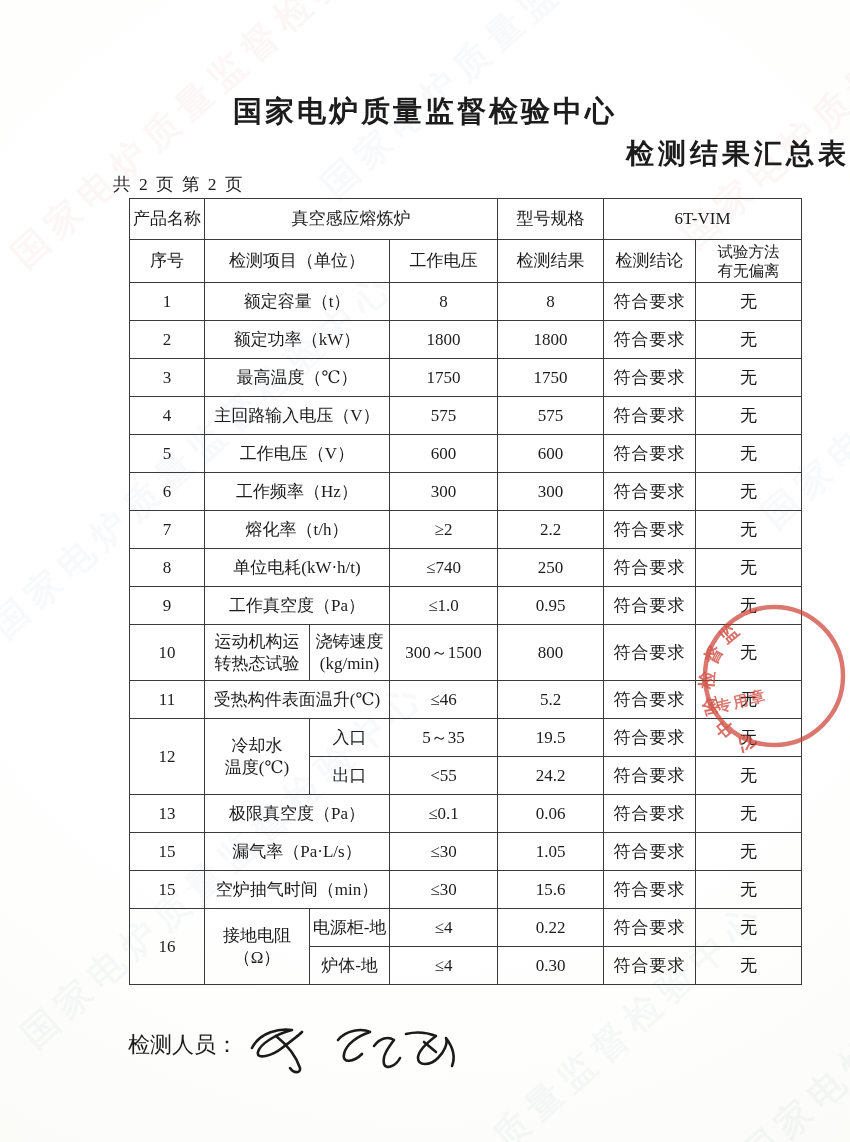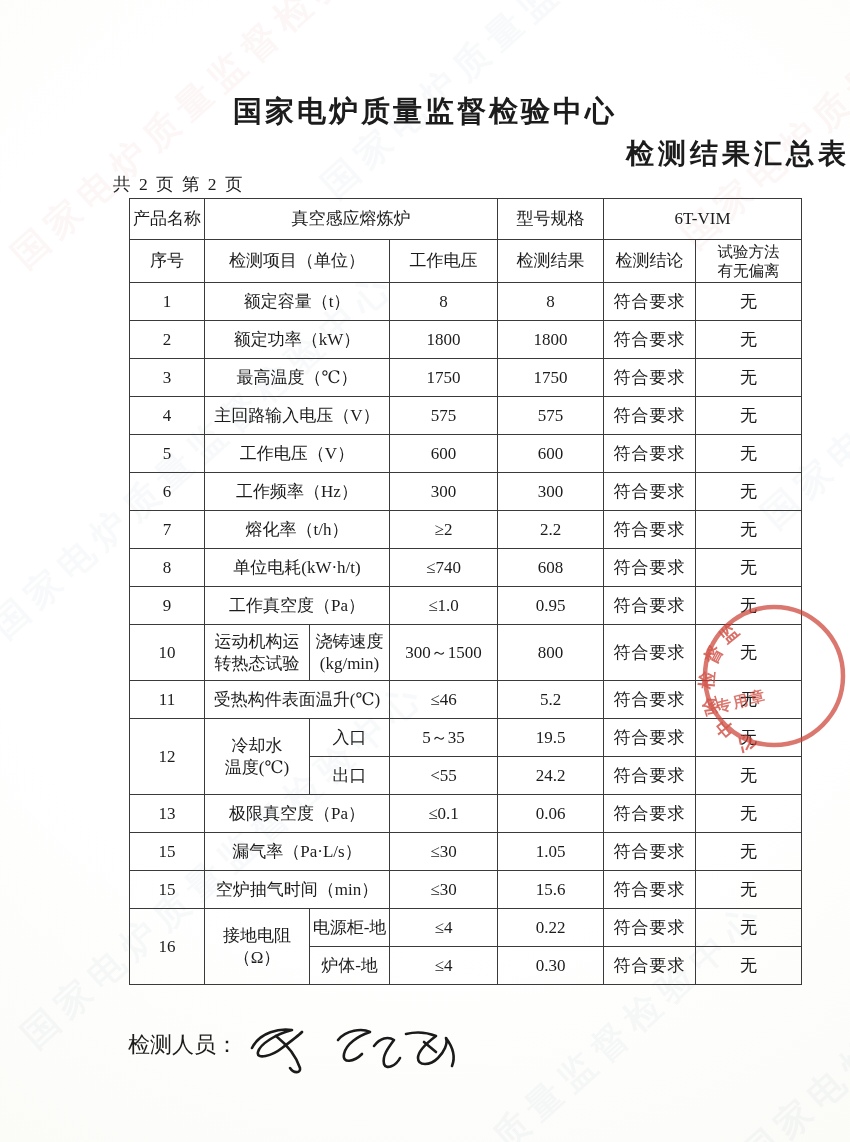--- a/index.html
+++ b/index.html
@@ -176,21 +176,21 @@
         <td class="item" colspan="2">熔化率（t/h）</td>
         <td>≥2</td>
         <td>2.2</td>
         <td class="concl">符合要求</td>
         <td>无</td>
       </tr>
       <tr class="r">
         <td>8</td>
         <td class="item" colspan="2">单位电耗(kW·h/t)</td>
         <td>≤740</td>
-        <td>608</td>
+        <td>250</td>
         <td class="concl">符合要求</td>
         <td>无</td>
       </tr>
       <tr class="r">
         <td>9</td>
         <td class="item" colspan="2">工作真空度（Pa）</td>
         <td>≤1.0</td>
         <td>0.95</td>
         <td class="concl">符合要求</td>
         <td>无</td>

